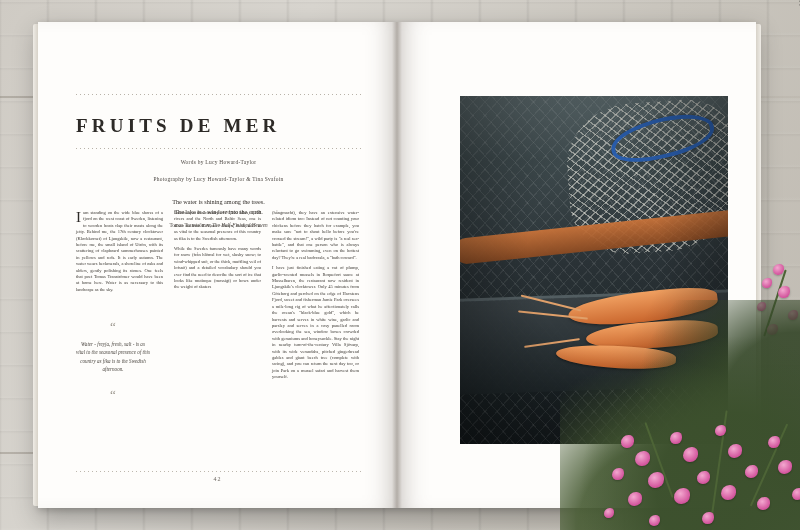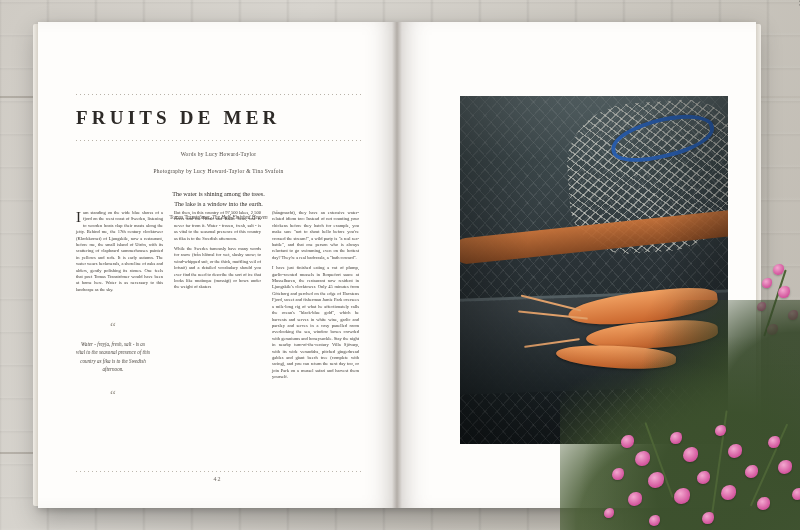--- a/index.html
+++ b/index.html
@@ -76,21 +76,21 @@
   .rule-dots {
     height: 1px;
     background-image: linear-gradient(90deg, #b8b2a8 1px, transparent 1px);
     background-size: 4px 1px;
     background-repeat: repeat-x;
   }
   .title {
     font-size: 19px;
     letter-spacing: 4.2px;
     color: #2d2a27;
-    margin: 12px 0 11px 0;
+    margin: 20px 0 11px 0;
     font-family: "Liberation Serif", serif;
   }
   .byline {
     text-align: center;
     font-size: 5.4px;
     line-height: 8px;
     color: #4a4540;
     letter-spacing: 0.3px;
     margin: 9px 0 0 0;
   }

